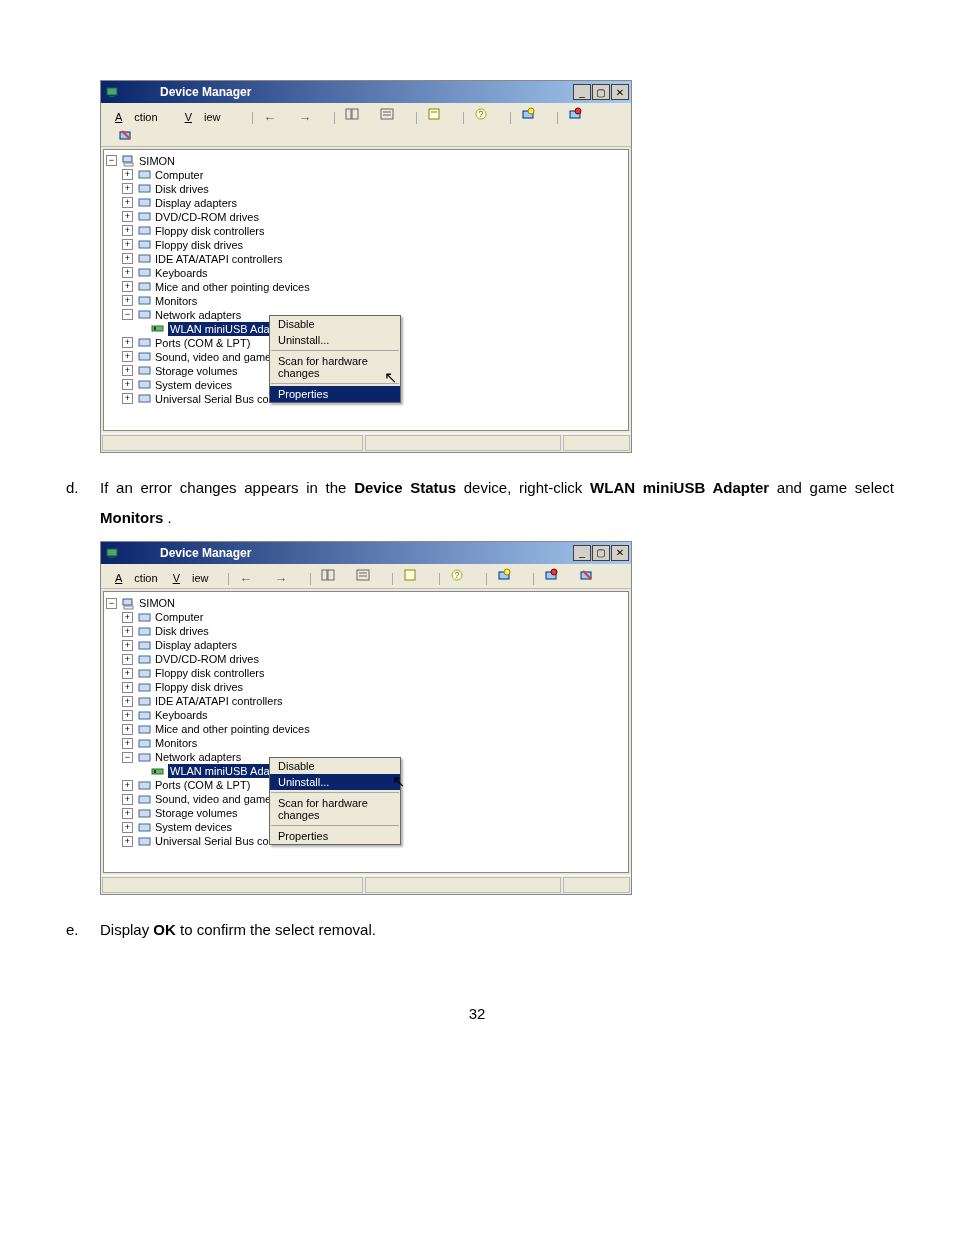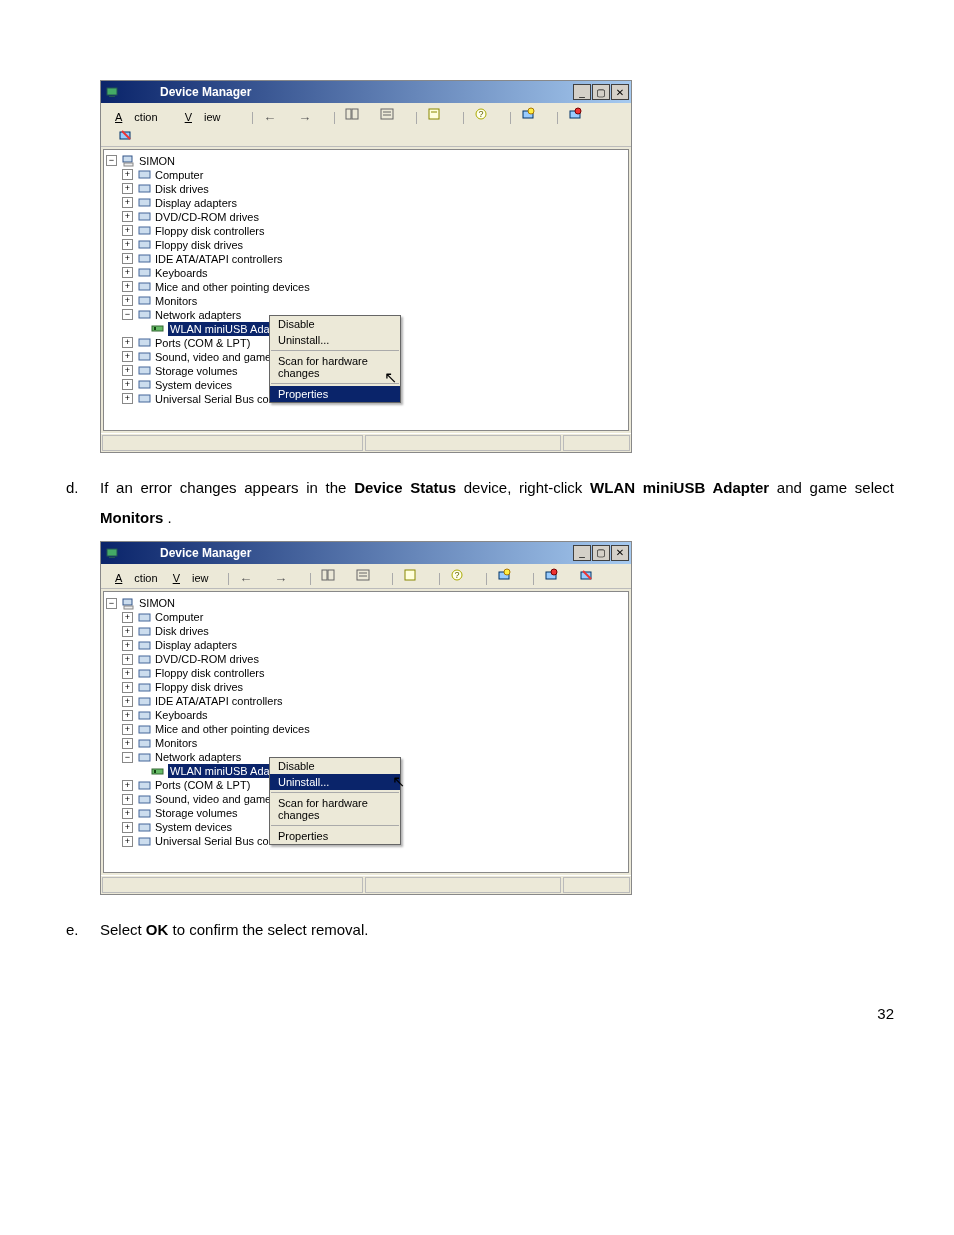--- a/index.html
+++ b/index.html
@@ -169,21 +169,21 @@
   }
   .instr b { font-weight: bold; }
 
   .cursor {
     position: absolute;
     font-size: 16px;
     color: #000;
     pointer-events: none;
   }
   .pagenum {
-    text-align: right;
+    text-align: center;
     font-size: 15px;
     margin-top: 60px;
   }
 </style>
 </head>
 <body>
 
 <div class="page">
 
   <div class="figure">
@@ -705,19 +705,19 @@
     </div>
     <div class="statusbar">
       <div class="cell"></div>
         <div class="cell"></div>
         <div class="cell"></div>
     </div>
   </div>
 
   <div class="instr">
     <span class="lt">e.</span>
-    <span>Select </span>
+    <span>Display </span>
     <b>OK</b>
     <span> to confirm the select removal.</span>
   </div>
 
   <div class="pagenum">32</div>
 </div>
 
 </body></html>

